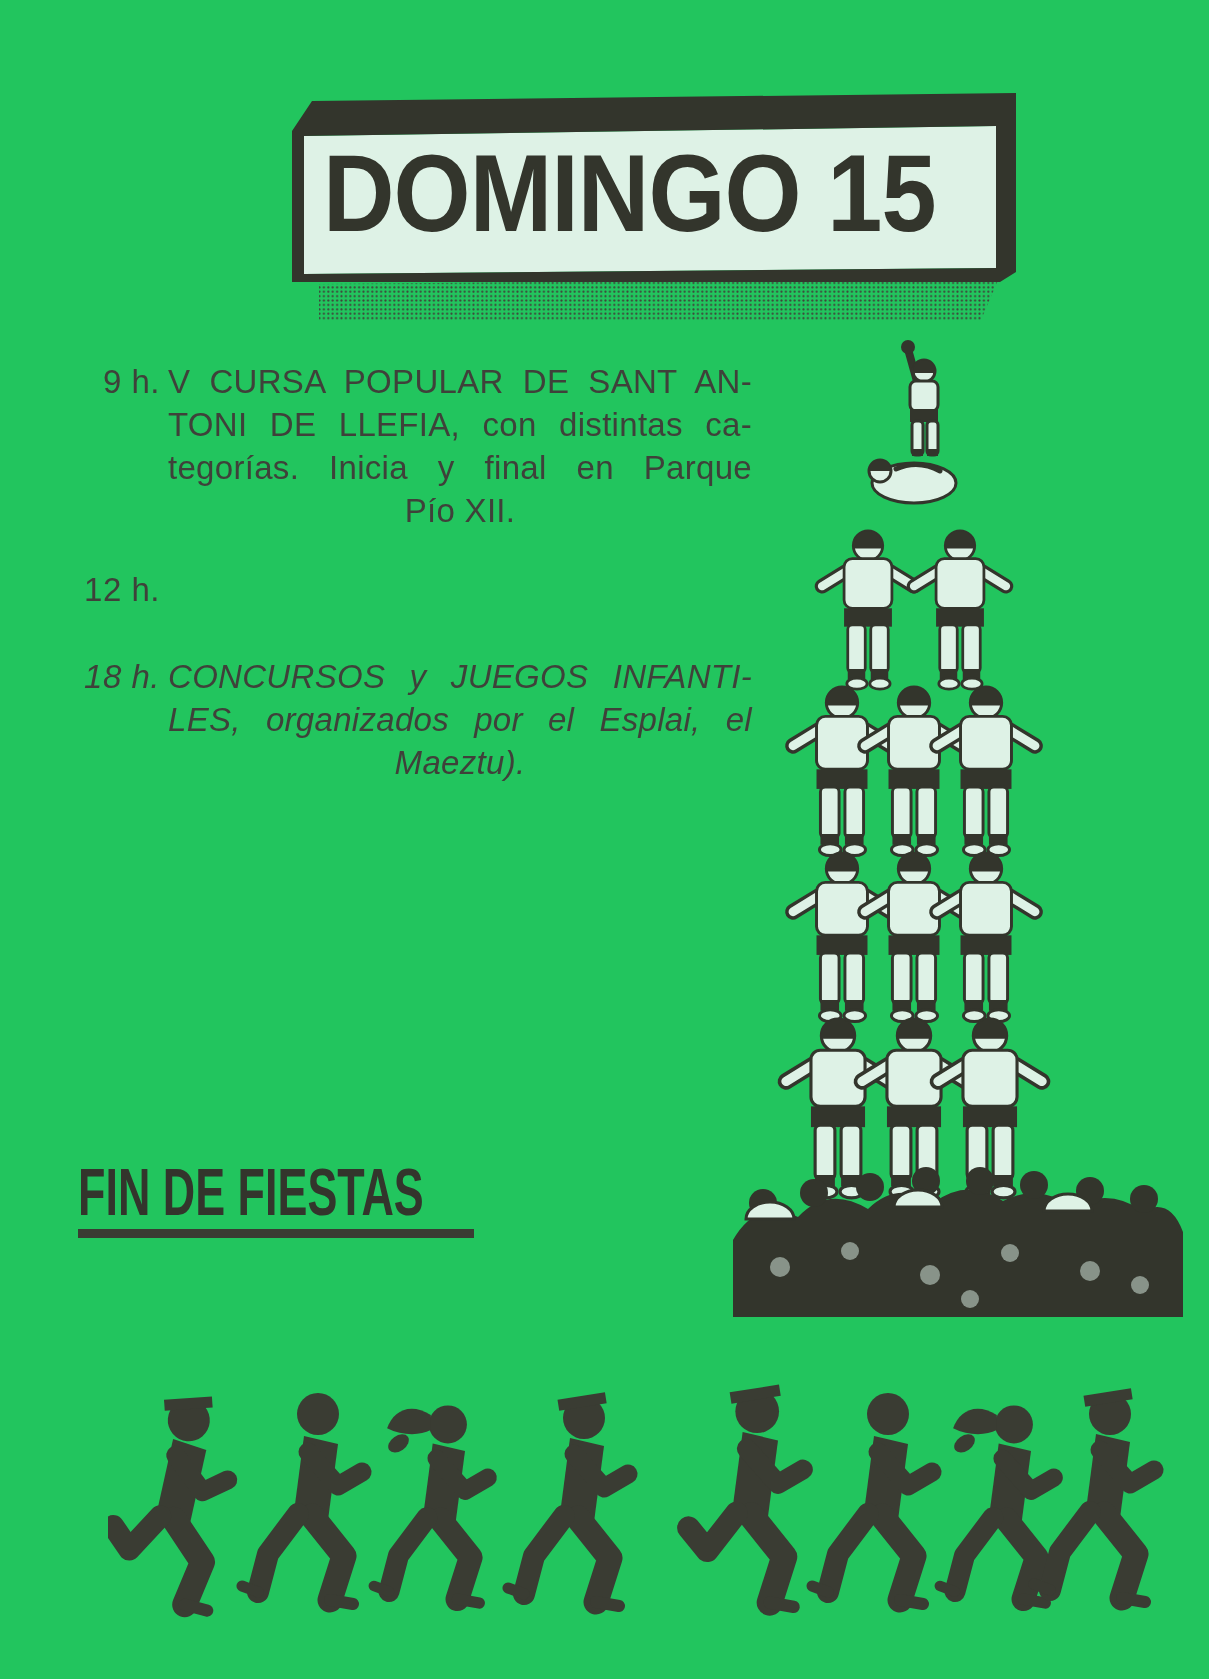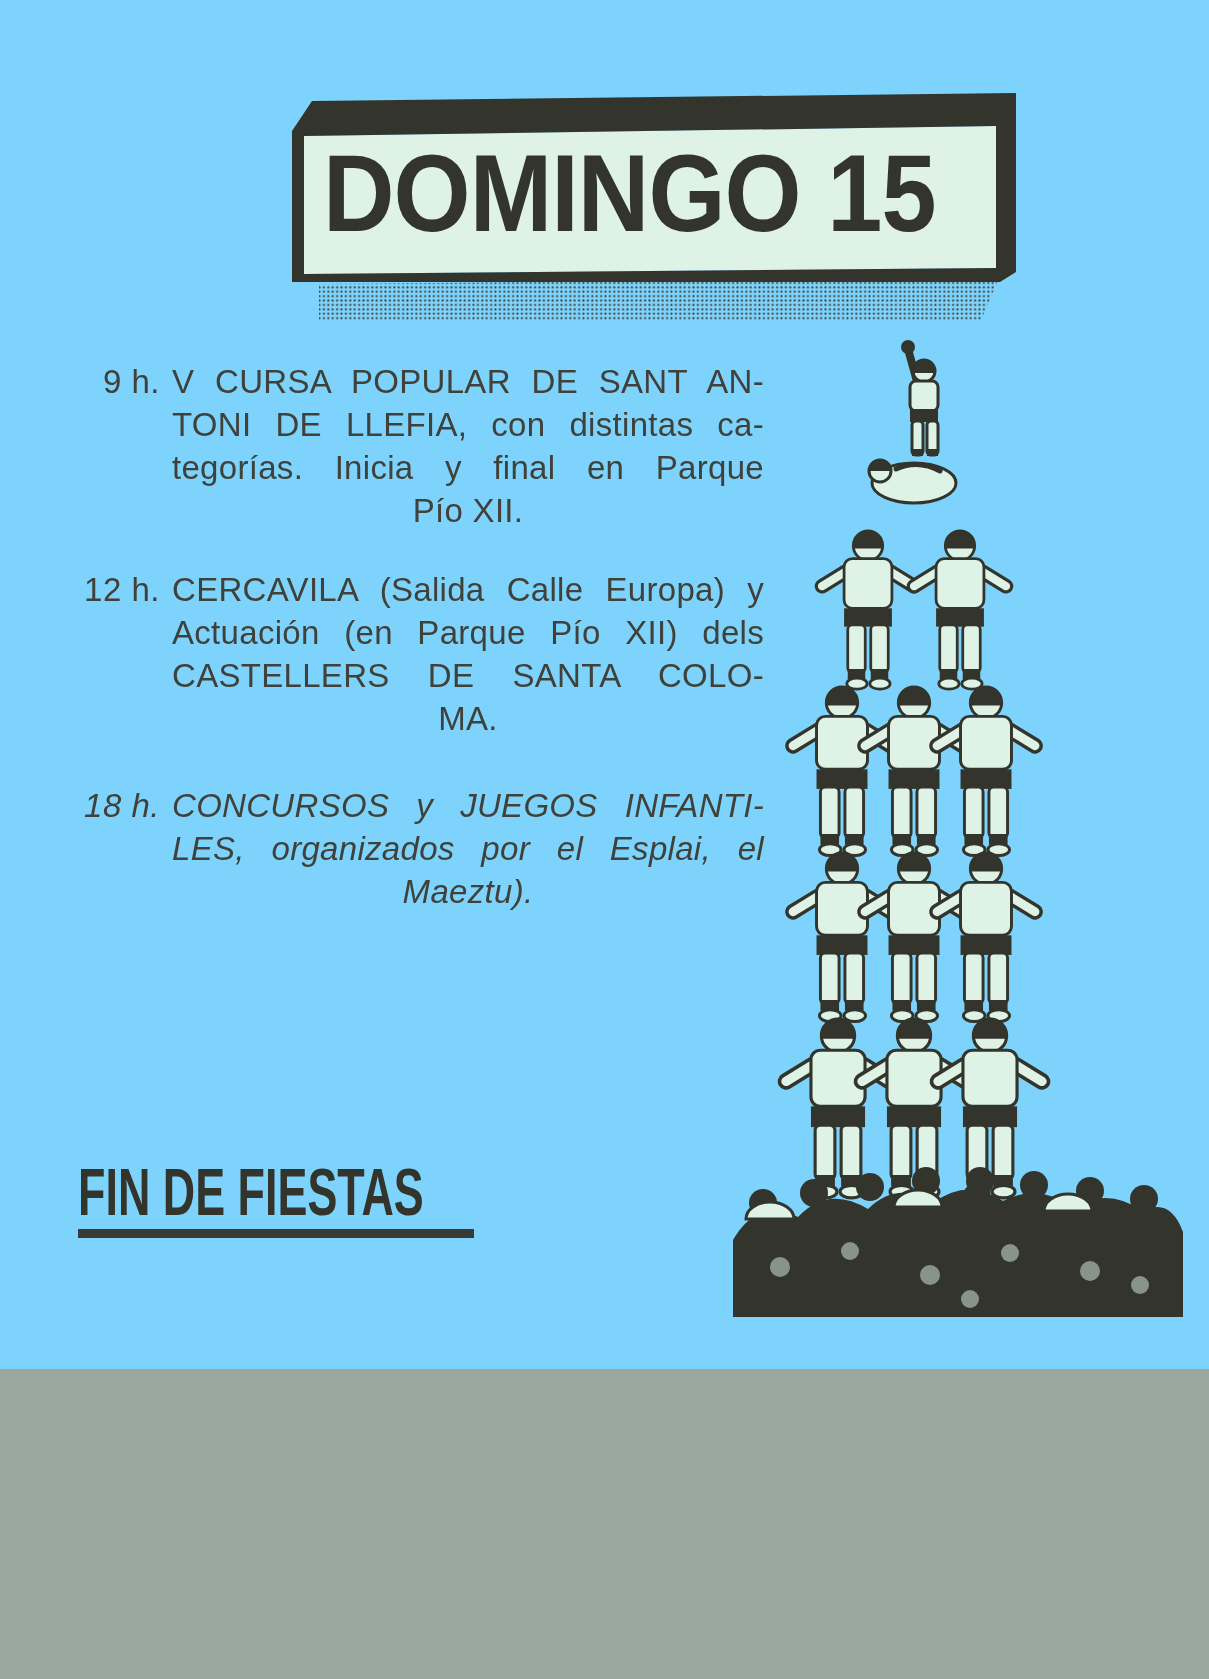--- a/index.html
+++ b/index.html
@@ -1,43 +1,43 @@
 <!DOCTYPE html>
 <html><head>
 <meta charset="utf-8">
 <style>
   html,body{margin:0;padding:0;background:#9aa79e;}
   .page{
     position:relative;
-    width:1209px;height:1369px;
-    background:#7dd3fc;
+    width:1209px;height:1679px;
+    background:#22c55e;
     overflow:hidden;
     font-family:"Liberation Sans", sans-serif;
     color:#42443c;
   }
   
   .title-slab{position:absolute;left:283px;top:88px;width:745px;height:238px;}
   .title-slab svg{position:absolute;left:0;top:0;}
   .title-text{
     position:absolute;left:40px;top:30px;width:692px;height:148px;
     display:flex;align-items:center;
     font-size:110px;font-weight:bold;color:#33352c;
     letter-spacing:-1px;white-space:nowrap;
     transform:scaleX(.9);transform-origin:left center;
   }
   
   .schedule{position:absolute;left:78px;top:360px;width:704px;}
-  .item{display:grid;grid-template-columns:82px 592px;column-gap:12px;}
+  .item{display:grid;grid-template-columns:82px 592px;}
   .item + .item{margin-top:36px;}
   .item.last{margin-top:44px;font-style:italic;}
   .time{
     text-align:right;font-size:33px;line-height:43px;
     letter-spacing:.5px;color:#3f413a;
   }
-  .desc{font-size:33px;line-height:43px;letter-spacing:.3px;color:#3f413a;}
+  .desc{font-size:33px;line-height:43px;letter-spacing:.3px;color:#3f413a;margin-left:8px;}
   .ln{white-space:nowrap;text-align:center;}
   .ln.j{white-space:normal;text-align:justify;text-align-last:justify;}
   
   .fin-wrap{position:absolute;left:78px;top:1157px;width:398px;}
   .fin-text{
     font-size:66px;font-weight:bold;line-height:70px;color:#33352c;
     white-space:nowrap;transform:scaleX(.68);transform-origin:left center;
   }
   .fin-underline{width:396px;height:9px;background:#3a3c33;margin-top:2px;}
   
@@ -75,26 +75,20 @@
         <div class="ln j">V CURSA POPULAR DE SANT AN-</div>
         <div class="ln j">TONI DE LLEFIA, con distintas ca-</div>
         <div class="ln j">tegorías. Inicia y final en Parque</div>
         <div class="ln">Pío XII.</div>
       </div>
     </div>
 
 
     <div class="item">
       <div class="time">12 h.</div>
-      <div class="desc">
-        <div class="ln j">CERCAVILA (Salida Calle Europa) y</div>
-        <div class="ln j">Actuación (en Parque Pío XII) dels</div>
-        <div class="ln j">CASTELLERS DE SANTA COLO-</div>
-        <div class="ln">MA.</div>
-      </div>
     </div>
 
     <div class="item last">
       <div class="time">18 h.</div>
       <div class="desc">
         <div class="ln j">CONCURSOS y JUEGOS INFANTI-</div>
         <div class="ln j">LES, organizados por el Esplai, el</div>
         <div class="ln">Maeztu).</div>
       </div>
     </div>

